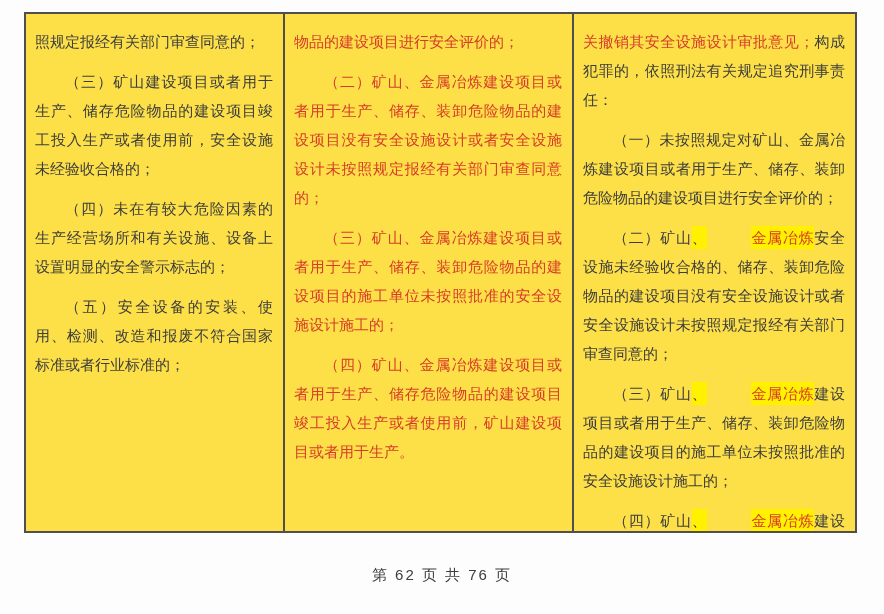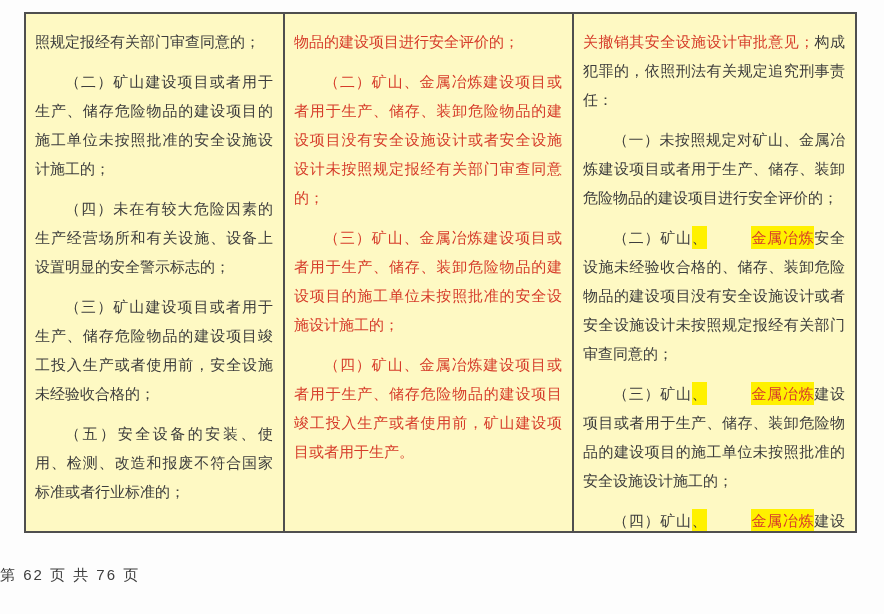--- a/index.html
+++ b/index.html
@@ -20,21 +20,21 @@
     font-family: "Liberation Sans", "DejaVu Sans", sans-serif;
   }
   .doc-table {
     position: absolute;
     left: 24px;
     top: 12px;
     width: 833px;
     height: 521px;
     border: 2px solid var(--border-gray);
     display: flex;
-    background: #fef9c3;
+    background: #fde047;
   }
   .cell {
     padding: 13px 10px 0 9px;
     overflow: hidden;
     height: 100%;
   }
   .cell + .cell { border-left: 2px solid var(--border-gray); }
   .cell.col-0 { width: 257px; }
   .cell.col-1 { width: 289px; }
   .cell.col-2 { flex: 1; }
@@ -48,35 +48,35 @@
   .para.indent { text-indent: 2em; }
   .seg-black { color: var(--text-black); font-weight: 400; }
   .seg-red-bold { color: var(--red); font-weight: 400; }
   .seg-black-highlight { color: var(--text-black); background: var(--highlight-yellow); padding: 3px 0; }
   .seg-red-highlight { color: var(--red); background: var(--highlight-yellow); padding: 3px 0; margin-left: 44px; }
   .footer {
     position: absolute;
     left: 0;
     right: 0;
     top: 566px;
+    text-align: center;
     font-size: 15px;
     letter-spacing: 2px;
     color: var(--text-black);
   }
 </style>
 </head>
 <body>
 
 <div class="page">
   <div class="doc-table">
     <div class="cell col-0">
         <p class="para"><span class="seg-black">照规定报经有关部门审查同意的；</span></p>
-        <p class="para indent"><span class="seg-black">（二）矿山建设项目或者用于生产、储存危险物品的建设项目的施工单位未按照批准的安全设施设计施工的；</span></p>
+        <p class="para indent"><span class="seg-black">（三）矿山建设项目或者用于生产、储存危险物品的建设项目竣工投入生产或者使用前，安全设施未经验收合格的；</span></p>
         <p class="para indent"><span class="seg-black">（四）未在有较大危险因素的生产经营场所和有关设施、设备上设置明显的安全警示标志的；</span></p>
-        <p class="para indent"><span class="seg-black">（三）矿山建设项目或者用于生产、储存危险物品的建设项目竣工投入生产或者使用前，安全设施未经验收合格的；</span></p>
         <p class="para indent"><span class="seg-black">（五）安全设备的安装、使用、检测、改造和报废不符合国家标准或者行业标准的；</span></p>
       </div>
     <div class="cell col-1">
         <p class="para"><span class="seg-red-bold">物品的建设项目进行安全评价的；</span></p>
         <p class="para indent"><span class="seg-red-bold">（二）矿山、金属冶炼建设项目或者用于生产、储存、装卸危险物品的建设项目没有安全设施设计或者安全设施设计未按照规定报经有关部门审查同意的；</span></p>
         <p class="para indent"><span class="seg-red-bold">（三）矿山、金属冶炼建设项目或者用于生产、储存、装卸危险物品的建设项目的施工单位未按照批准的安全设施设计施工的；</span></p>
         <p class="para indent"><span class="seg-red-bold">（四）矿山、金属冶炼建设项目或者用于生产、储存危险物品的建设项目竣工投入生产或者使用前，矿山建设项目或者用于生产。</span></p>
       </div>
     <div class="cell col-2">
         <p class="para"><span class="seg-red-bold">关撤销其安全设施设计审批意见；</span><span class="seg-black">构成犯罪的，依照刑法有关规定追究刑事责任：</span></p>

